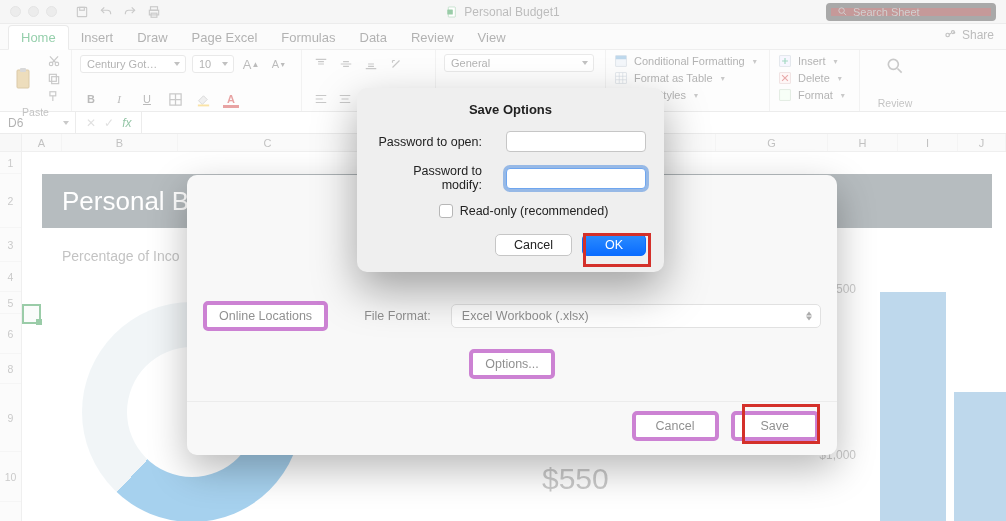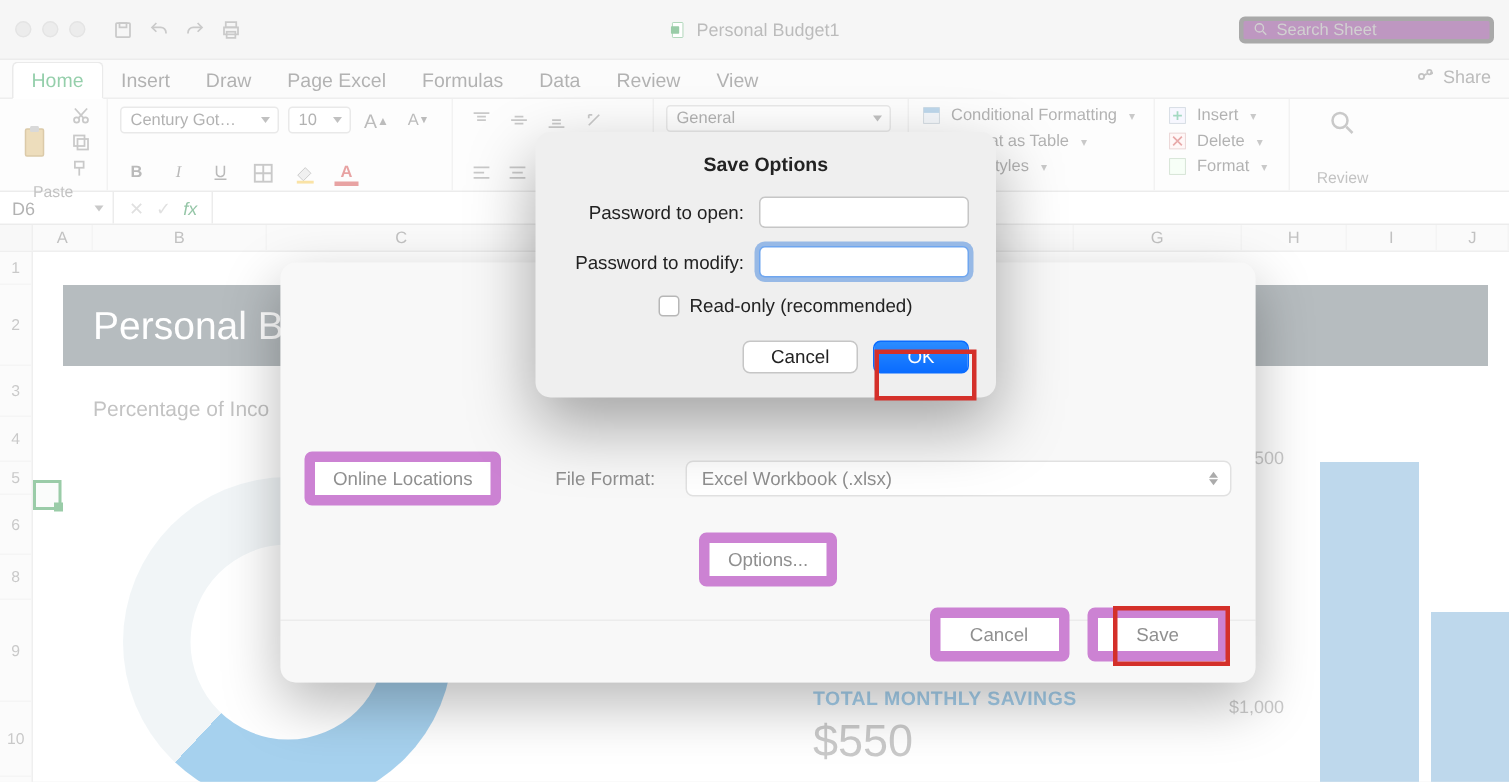--- a/index.html
+++ b/index.html
@@ -2,28 +2,28 @@
 <html><head>
 <meta charset="utf-8">
 <style>
   * { box-sizing: border-box; margin: 0; padding: 0; font-family: -apple-system, 'Helvetica Neue', Arial, sans-serif; }
   html, body { width: 1006px; height: 521px; overflow: hidden; background: #f0f0f0; }
 
   
   .veil { position:absolute; inset:0; background:rgba(255,255,255,0.55); pointer-events:none; z-index:30; }
 
   
-  .titlebar { height:40px; background:#ececec; border-bottom:1px solid #d6d6d6; display:flex; align-items:center; font-size:12px; color:#555; position:relative; }
+  .titlebar { height:24px; background:#ececec; border-bottom:1px solid #d6d6d6; display:flex; align-items:center; font-size:12px; color:#555; position:relative; }
   .traffic { display:flex; gap:7px; padding-left:10px; }
   .traffic span { width:11px; height:11px; border-radius:50%; background:#d5d5d5; border:1px solid #c3c3c3; }
   .qa-icons { display:flex; gap:10px; margin-left:18px; color:#888; }
   .qa-icons svg { width:14px; height:14px; }
   .doc-title { position:absolute; left:50%; transform:translateX(-50%); display:flex; align-items:center; gap:6px; color:#6a6a6a; font-size:12px; }
   .doc-title svg { width:12px; height:14px; }
-  .searchbox { position:absolute; right:10px; width:170px; height:18px; background:#701a75; border:3px solid #404040; border-radius:4px; display:flex; align-items:center; padding:0 6px; color:#9a9a9a; font-size:11px; gap:5px; }
+  .searchbox { position:absolute; right:10px; width:170px; height:18px; background:#7f1d1d; border:5px solid #404040; border-radius:4px; display:flex; align-items:center; padding:0 6px; color:#9a9a9a; font-size:11px; gap:5px; }
 
   
   .tabsrow { height:26px; background:#f5f5f5; border-bottom:1px solid #d9d9d9; display:flex; align-items:flex-end; font-size:13px; color:#555; position:relative; }
   .tabsrow .tab { padding:4px 12px 4px; cursor:default; }
   .tabsrow .tab.active { background:#fff; border:1px solid #d0d0d0; border-bottom:1px solid #fff; border-radius:4px 4px 0 0; color:#149546; font-weight:500; margin-bottom:-1px; margin-left:8px;}
   .share { position:absolute; right:12px; top:4px; color:#6a6a6a; font-size:12px; display:flex; align-items:center; gap:5px; }
 
   
   .ribbon { height:62px; background:#fafafa; border-bottom:1px solid #d6d6d6; display:flex; align-items:stretch; font-size:11px; color:#555; }
   .group { border-right:1px solid #e3e3e3; padding:4px 8px 2px; display:flex; flex-direction:column; justify-content:space-between; }
@@ -66,34 +66,34 @@
   .ytick { position:absolute; right:150px; color:#8a8a8a; font-size:12px; font-family:'Century Gothic',sans-serif;}
   .bar { position:absolute; background:#6fa9d6; }
   .sel-cell { position:absolute; left:0px; top:152px; width:19px; height:20px; border:2px solid #1f8f3e; background:rgba(31,143,62,.05); }
   .sel-cell::after{content:"";position:absolute;right:-3px;bottom:-3px;width:6px;height:6px;background:#1f8f3e;}
 
   
   .save-sheet { position:absolute; z-index:40; left:187px; top:175px; width:650px; height:280px; background:#f3f3f3; border-radius:10px; box-shadow:0 14px 38px rgba(0,0,0,.28); padding:16px; }
   .sheet-overlay { position:absolute; inset:0; background:rgba(255,255,255,0.45); border-radius:10px; z-index:1; pointer-events:none;}
   .save-sheet hr { border:none; border-top:1px solid #dcdcdc; margin:10px -16px; }
   .ss-row1 { display:flex; align-items:center; gap:14px; margin-top:110px; }
-  .pillbtn { background:#fff; border:7px solid #a21caf; border-radius:5px; padding:4px 12px; font-size:12.5px; color:#333; }
+  .pillbtn { background:#fff; border:4px solid #a21caf; border-radius:5px; padding:4px 12px; font-size:12.5px; color:#333; }
   .ff-label { font-size:12.5px; color:#333; margin-left:22px;}
   .ff-select { flex:1; background:#fff; border:1px solid #c9c9c9; border-radius:5px; padding:4px 10px; font-size:12.5px; color:#333; position:relative; margin-left:6px;}
   .ff-select .caret { position:absolute; right:8px; top:50%; transform:translateY(-50%); display:flex; flex-direction:column; gap:1px;}
   .ff-select .caret span{width:0;height:0;border-left:3px solid transparent;border-right:3px solid transparent;}
   .ff-select .caret .u{border-bottom:4px solid #666;} .ff-select .caret .d{border-top:4px solid #666;}
   .ss-row2 { display:flex; justify-content:center; margin-top:18px; }
   .ss-footer { position:absolute; right:18px; bottom:14px; display:flex; gap:12px; align-items:center;}
   .red-hl { position:absolute; border:3px solid #d4302a; pointer-events:none; z-index:60;}
 
   
   .modal { position:absolute; z-index:50; left:357px; top:88px; width:307px; background:#efefef; border-radius:10px; box-shadow:0 18px 44px rgba(0,0,0,.35); padding:14px 18px 16px; }
   .modal h3 { text-align:center; font-size:13px; font-weight:600; color:#222; margin-bottom:14px;}
-  .frow { display:flex; align-items:center; justify-content:flex-end; gap:10px; margin-bottom:12px; font-size:12.5px; color:#222;}
+  .frow { display:flex; align-items:center; justify-content:flex-end; gap:24px; margin-bottom:12px; font-size:12.5px; color:#222;}
   .frow label { text-align:right; }
   .frow input[type=password]{ width:140px; height:21px; border:1px solid #c6c6c6; border-radius:4px; background:#fff; padding:0 4px; font-size:12px;}
   .frow input.focused { outline:none; border:1px solid #6fa6ef; box-shadow:0 0 0 3px rgba(64,131,222,.5);}
   .chk-row { display:flex; align-items:center; justify-content:center; gap:7px; font-size:12.5px; color:#222; margin:4px 0 16px 26px;}
   .chk { width:14px;height:14px;border:1px solid #b7b7b7;border-radius:3px;background:#fff;}
   .mfooter { display:flex; justify-content:flex-end; gap:10px; }
   .btn { border-radius:5px; padding:3px 18px; font-size:12.5px; }
   .btn-default { background:#fff; border:1px solid #c6c6c6; color:#222;}
   .btn-primary { background:linear-gradient(#2b8cff,#0a6cff); color:#fff; border:1px solid #0a6cff; padding:3px 22px;}
 </style>

